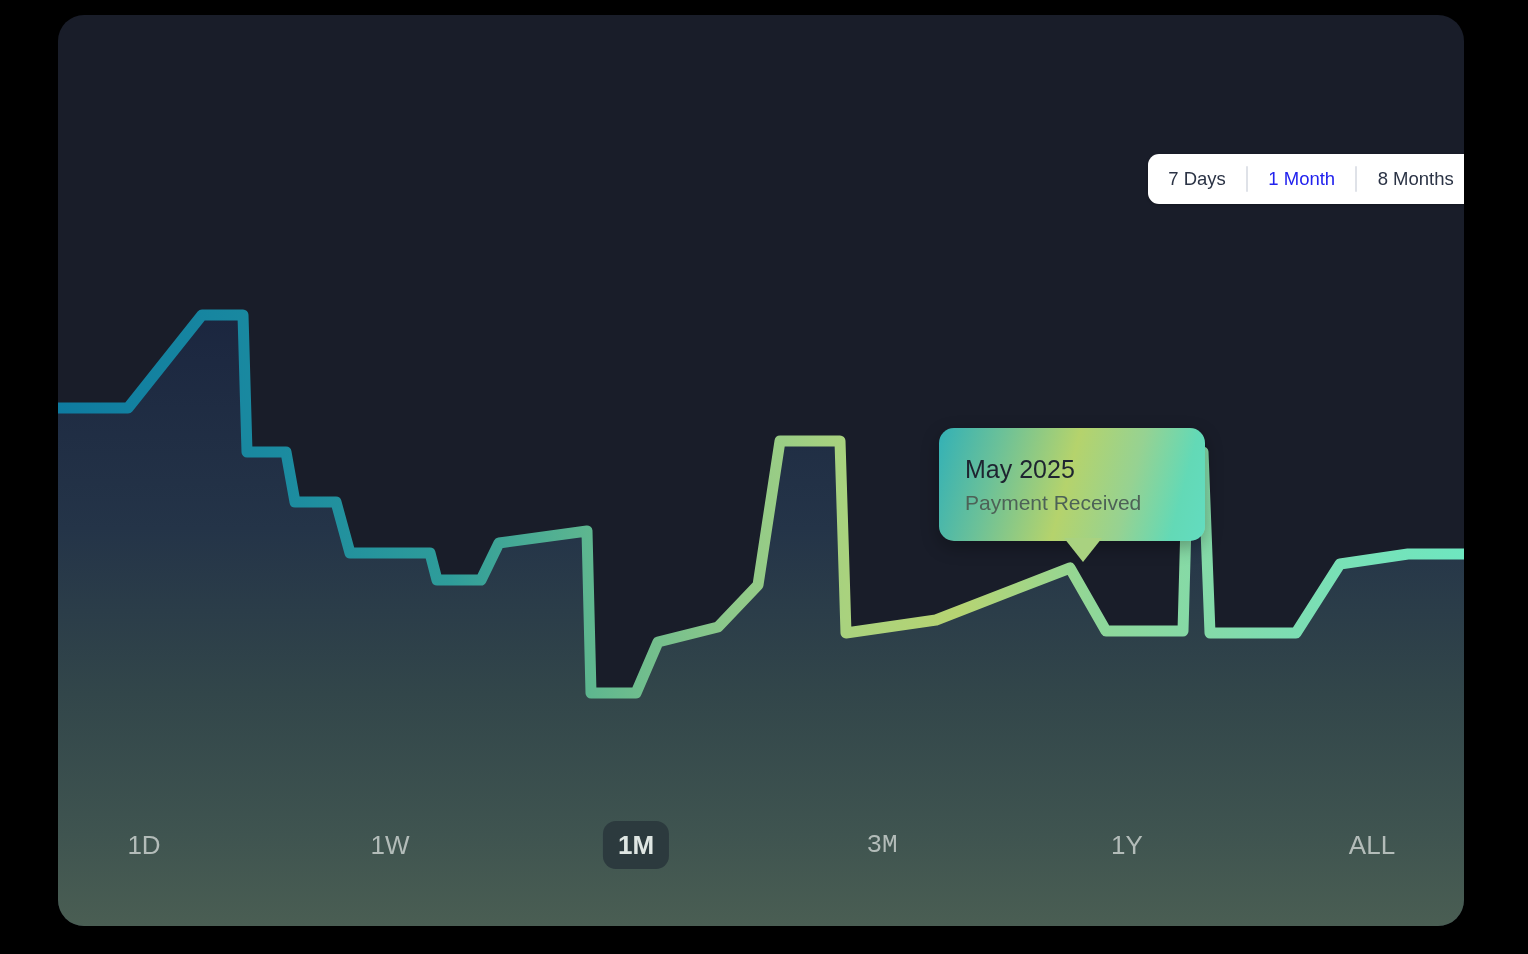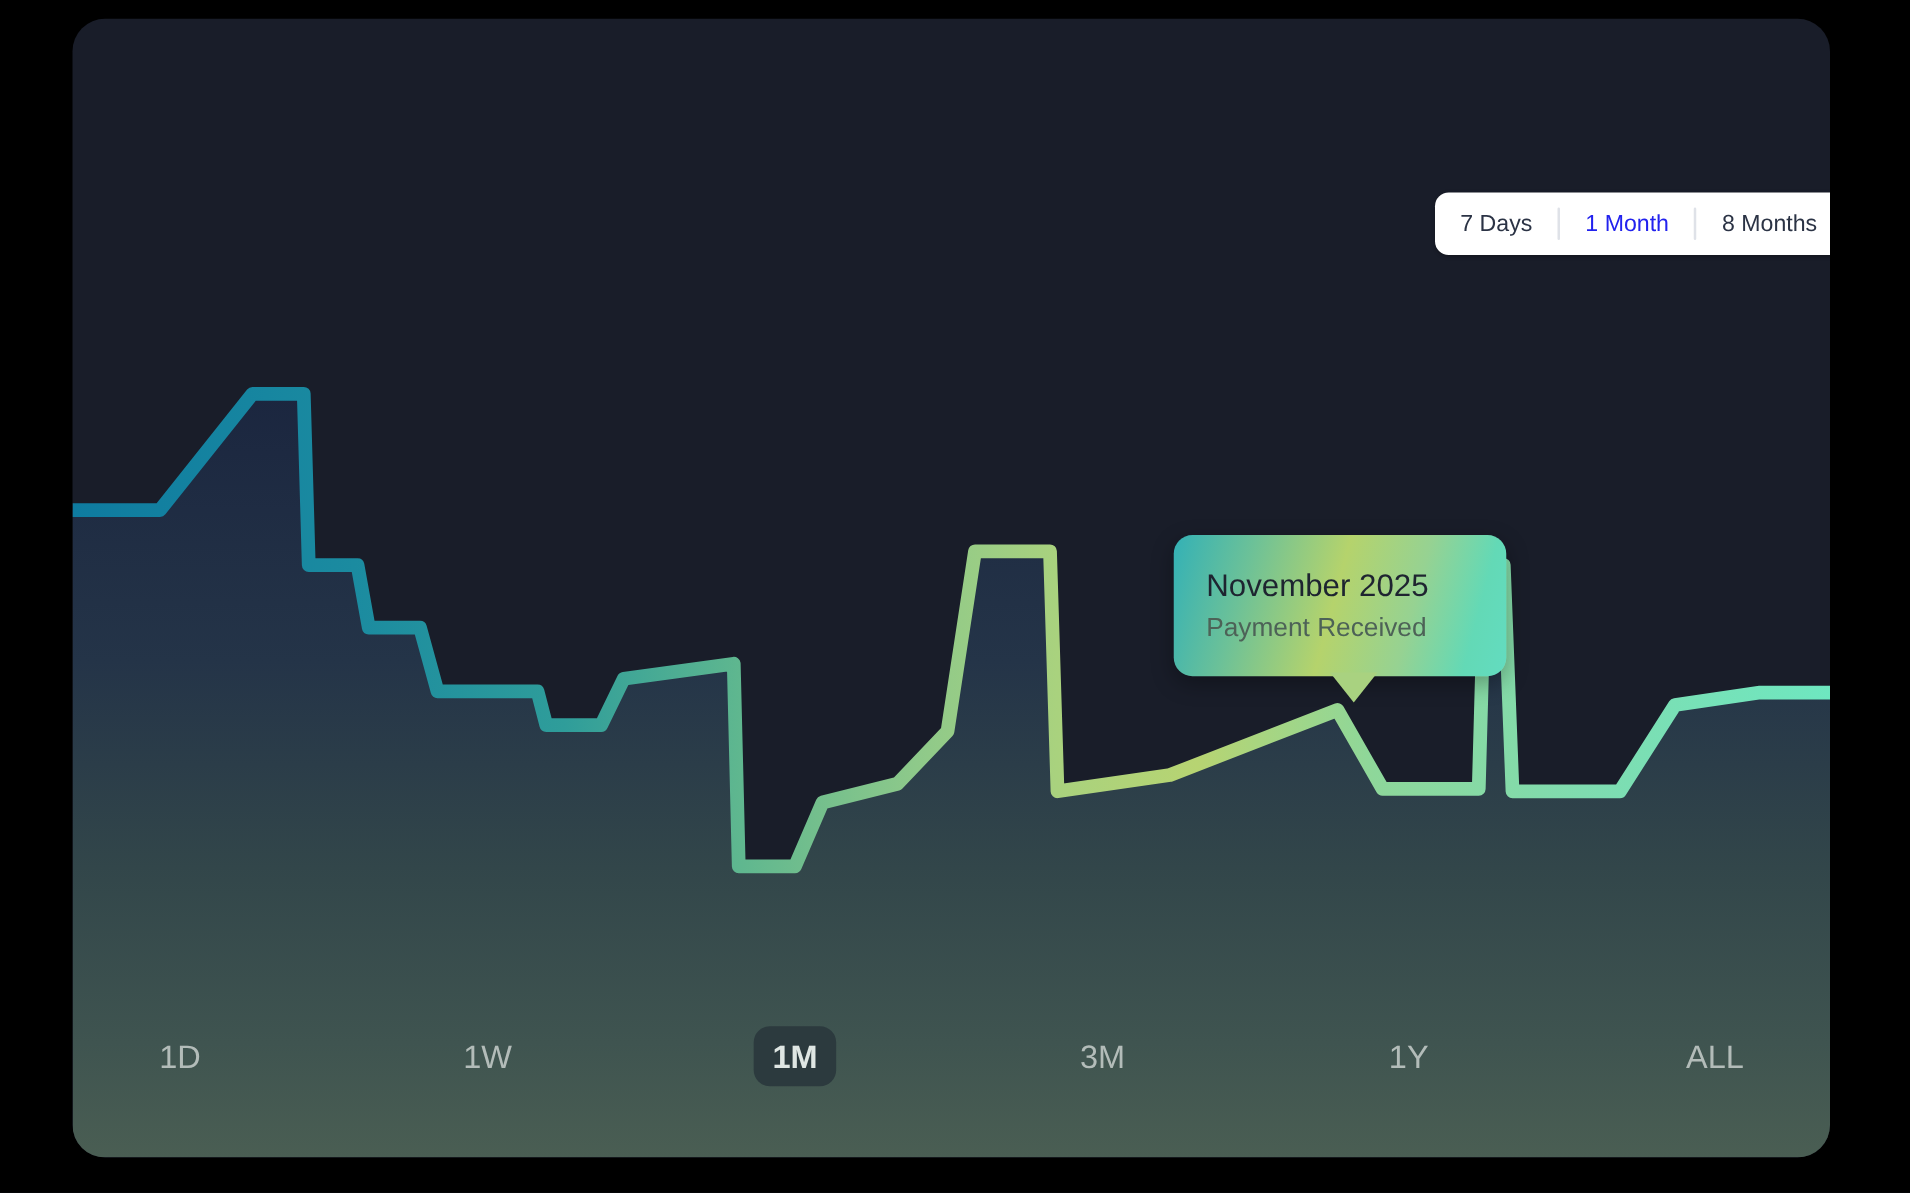--- a/index.html
+++ b/index.html
@@ -241,28 +241,28 @@
 
     <div class="segmented">
       <button class="seg-btn">7 Days</button>
       <span class="seg-divider"></span>
       <button class="seg-btn active">1 Month</button>
       <span class="seg-divider"></span>
       <button class="seg-btn">8 Months</button>
     </div>
 
     <div class="tooltip">
-      <div class="tooltip-title">November 2025</div>
+      <div class="tooltip-title">May 2025</div>
       <div class="tooltip-sub">Payment Received</div>
       <div class="tooltip-pointer"></div>
     </div>
 
     <div class="range-bar" id="range-bar">
         <div class="range-item" style="left: 86px;">1D</div>
         <div class="range-item" style="left: 332px;">1W</div>
         <div class="range-item selected" style="left: 578px; font-weight: bold;">1M</div>
-        <div class="range-item" style="left: 824px;">3M</div>
+        <div class="range-item" style="left: 824px; font-family: Liberation Mono, monospace;">3M</div>
         <div class="range-item" style="left: 1069px;">1Y</div>
         <div class="range-item" style="left: 1314px;">ALL</div>
       </div>
 
   </div>
 </div>
 
 </body></html>

